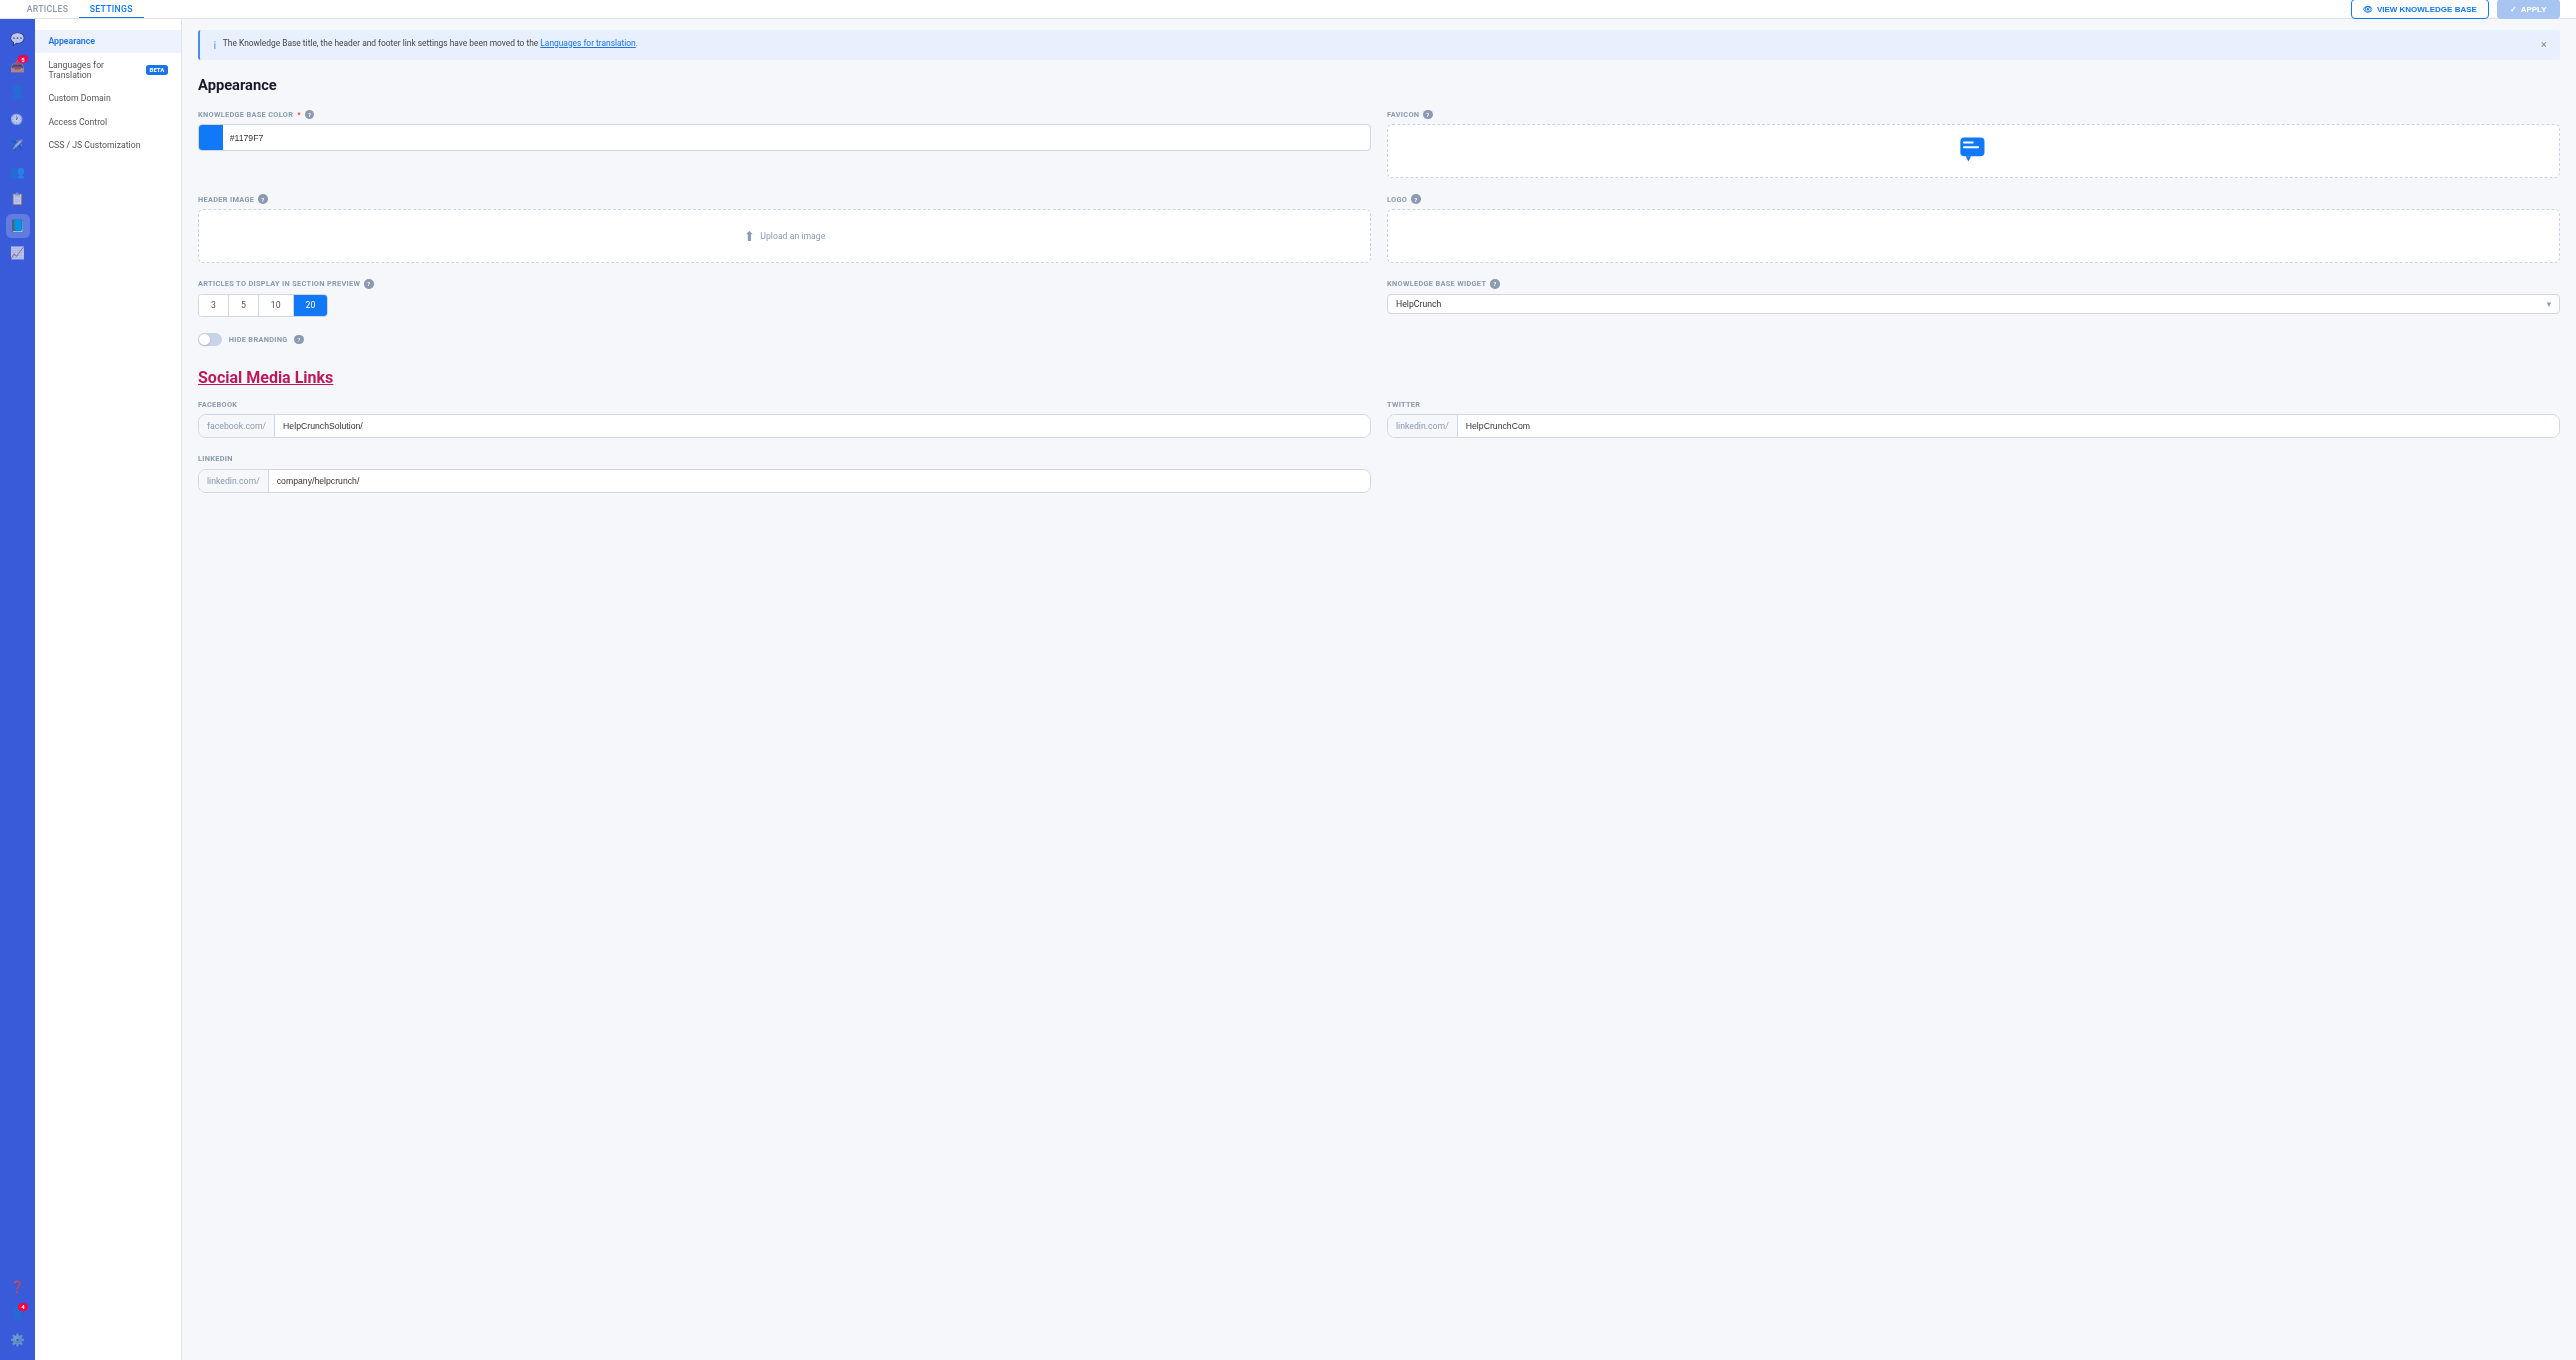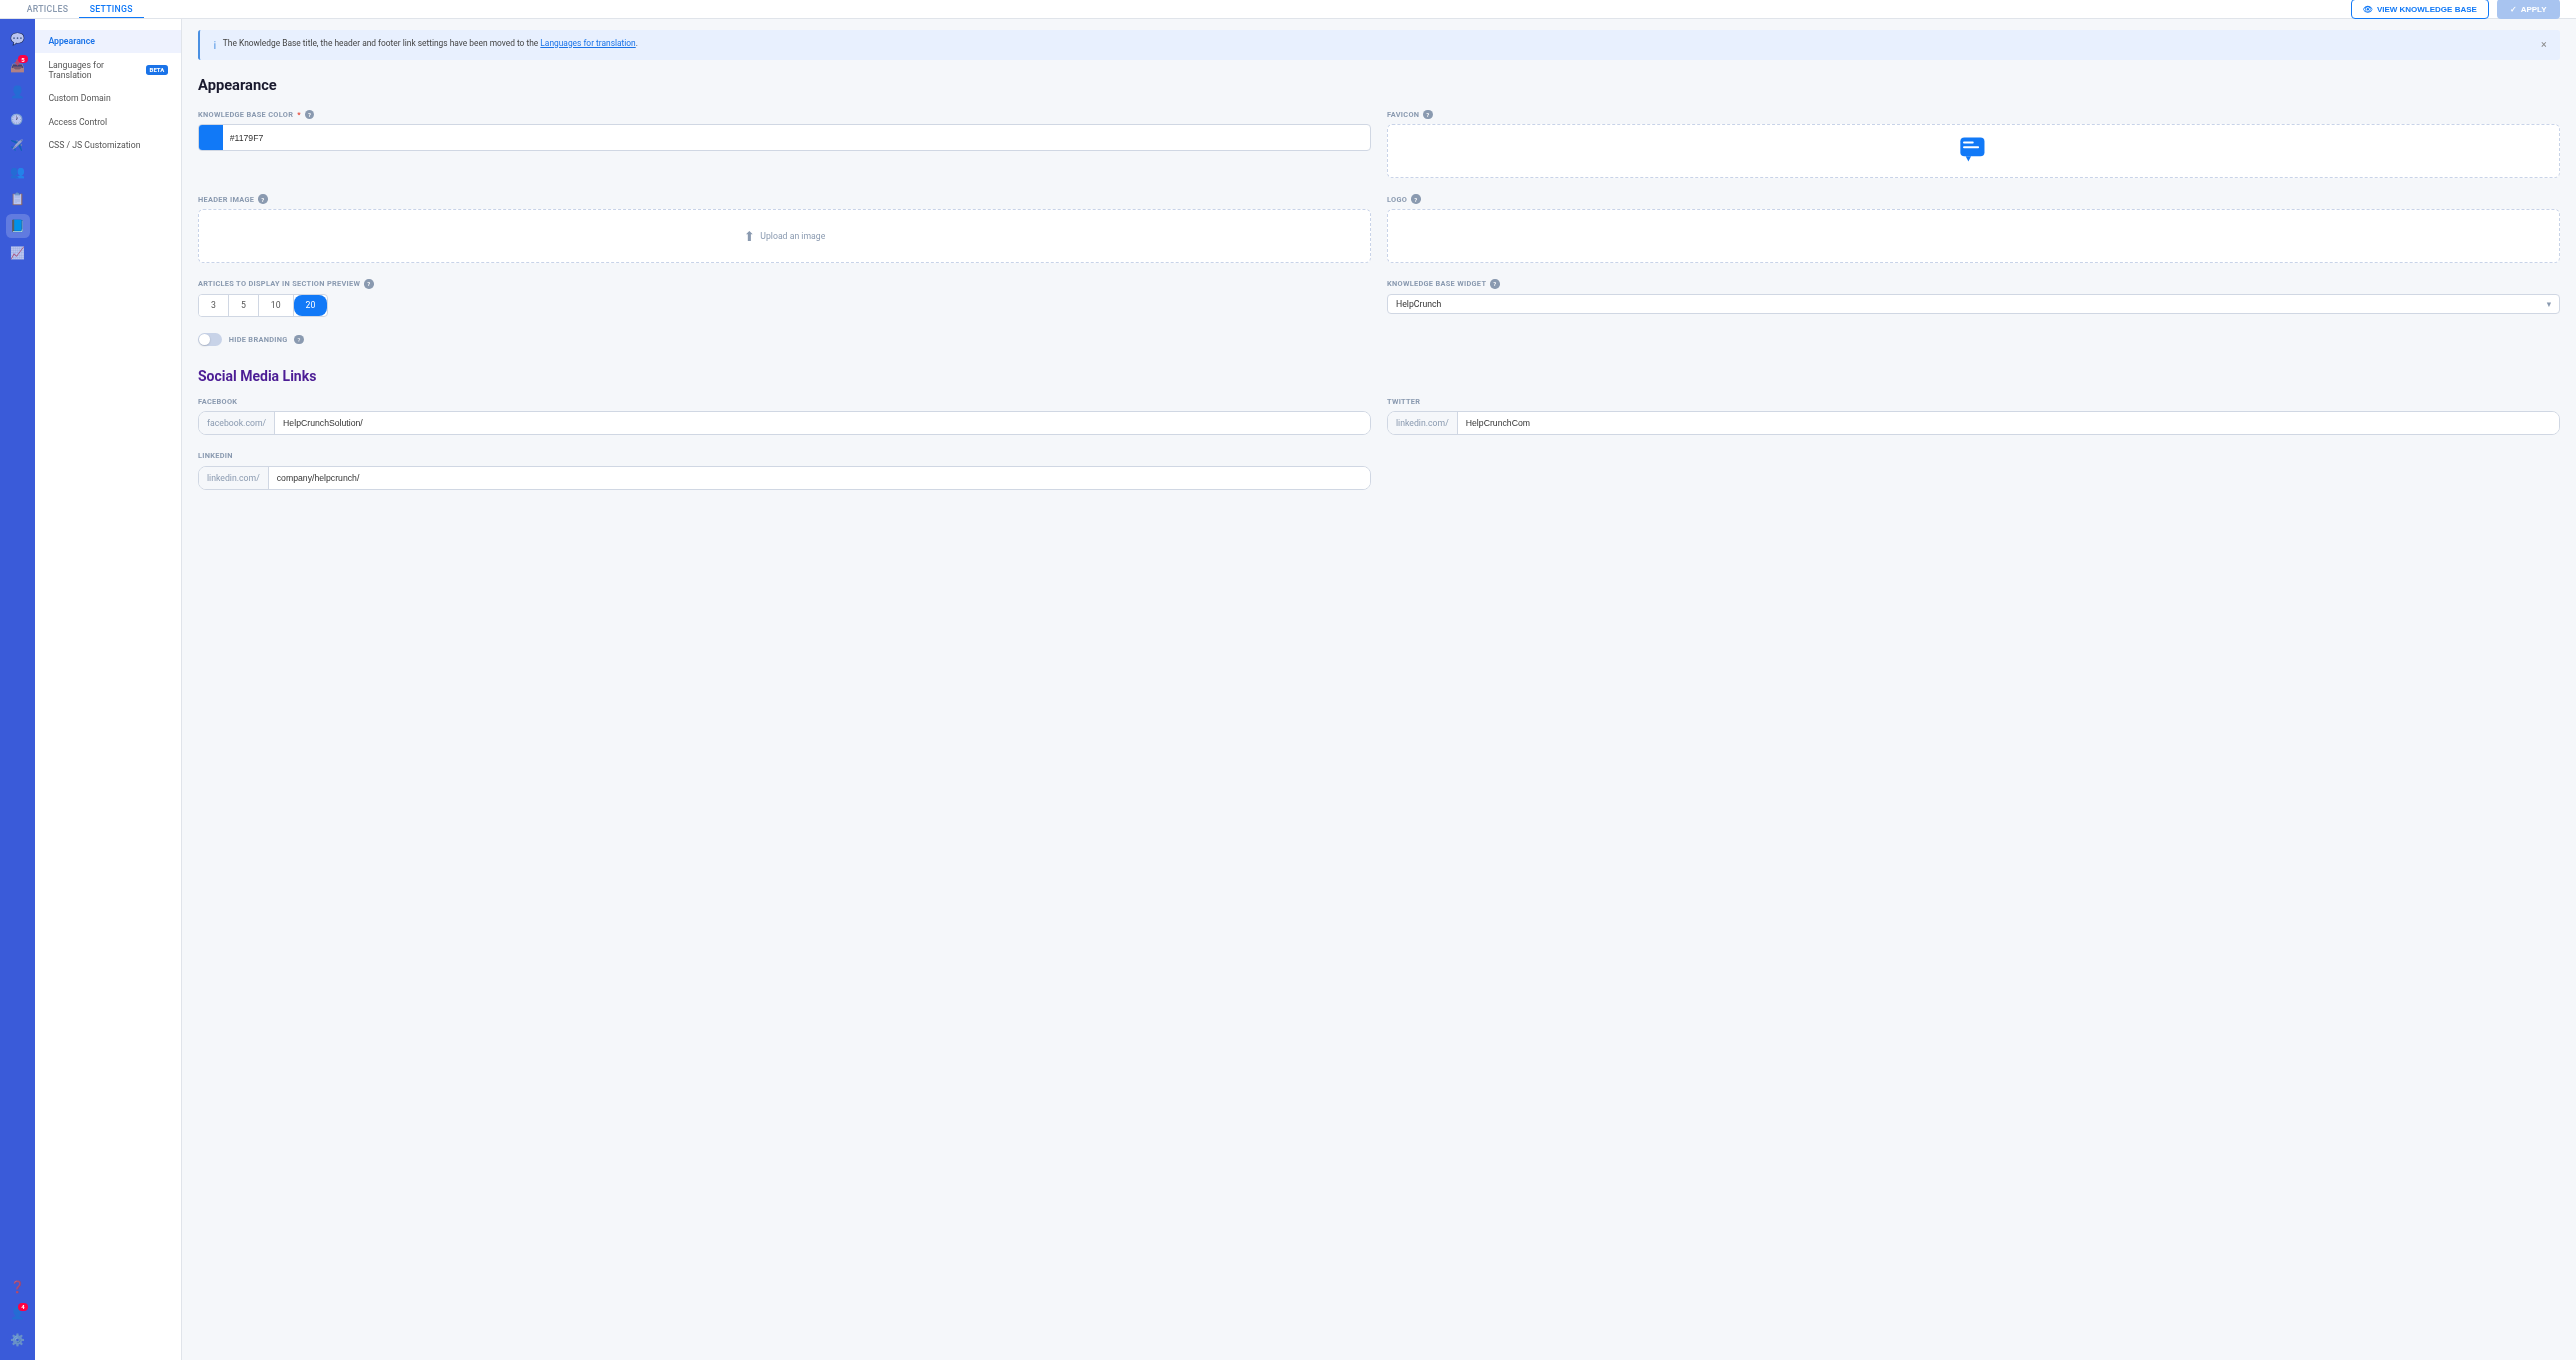--- a/index.html
+++ b/index.html
@@ -29,21 +29,21 @@
     .content-area { flex: 1; overflow-y: auto; padding: 0; background: #f5f7fa; }
 
     
     .info-banner { background: #e8f0fe; border-left: 2.7px solid #4a90e2; padding: 8px 13.4px; display: flex; align-items: flex-start; gap: 6.7px; font-size: 8.4px; color: #444; margin: 10.7px 16px 0 16px; border-radius: 2.7px; }
     .info-banner a { color: #1a73e8; text-decoration: underline; }
     .info-banner .close-btn { margin-left: auto; cursor: pointer; color: #888; font-size: 10.7px; }
 
     
     .page-content { padding: 16px; }
     .section-title { font-size: 14.7px; font-weight: 700; color: #1a1a2e; margin-bottom: 16px; }
-    .subsection-title { font-size: 14px; font-weight: 700; color: #4c1d95; margin-bottom: 13.4px; margin-top: 21.4px; }
+    .subsection-title { font-size: 16px; font-weight: 700; color: #be185d; margin-bottom: 13.4px; margin-top: 21.4px; text-decoration: underline; }
 
     
     .form-row { display: flex; gap: 16px; margin-bottom: 16px; }
     .form-group { flex: 1; }
     .form-label { font-size: 7.4px; font-weight: 700; color: #8a9ab0; text-transform: uppercase; letter-spacing: 0.3px; margin-bottom: 5.4px; display: flex; align-items: center; gap: 4px; }
     .form-label .required { color: #e74c3c; }
     .help-icon { width: 9.4px; height: 9.4px; border-radius: 50%; background: #8a9ab0; color: #fff; font-size: 6px; display: inline-flex; align-items: center; justify-content: center; cursor: pointer; flex-shrink: 0; }
 
     
     .color-input-wrapper { display: flex; align-items: center; border: 1px solid #d0d7e3; border-radius: 4px; background: #fff; overflow: hidden; height: 27px; }
@@ -54,21 +54,21 @@
     .upload-box { border: 1.3px dashed #c8d3e8; border-radius: 5.4px; display: flex; align-items: center; justify-content: center; height: 54px; background: #fff; cursor: pointer; }
     .upload-box-content { display: flex; align-items: center; gap: 5.4px; color: #8a9ab0; font-size: 8.7px; }
 
     
     .favicon-box { border: 1.3px dashed #c8d3e8; border-radius: 5.4px; display: flex; align-items: center; justify-content: center; height: 54px; background: #fff; }
 
     
     .preview-selector { display: flex; gap: 0; border: 1px solid #d0d7e3; border-radius: 4px; overflow: hidden; background: #fff; width: fit-content; }
     .preview-option { padding: 5.4px 12px; font-size: 8.7px; color: #555; cursor: pointer; border-right: 0.7px solid #d0d7e3; background: #fff; }
     .preview-option:last-child { border-right: none; }
-    .preview-option.selected { background: #1179F7; color: #fff; border-radius: 8px; }
+    .preview-option.selected { background: #1179F7; color: #fff; border-radius: 0; }
 
     
     .widget-dropdown { border: 1px solid #d0d7e3; border-radius: 4px; background: #fff; height: 20px; display: flex; align-items: center; padding: 0 8px; cursor: pointer; font-size: 8.7px; color: #333; }
     .widget-dropdown-arrow { margin-left: auto; color: #8a9ab0; }
 
     
     .toggle-row { display: flex; align-items: center; gap: 6.7px; }
     .toggle { width: 24px; height: 13.4px; background: #c8d3e8; border-radius: 6.7px; position: relative; cursor: pointer; }
     .toggle-knob { position: absolute; width: 10.7px; height: 10.7px; background: #fff; border-radius: 50%; top: 1.3px; left: 1.3px; transition: left 0.2s; box-shadow: 0 0.7px 2px rgba(0,0,0,0.2); }
     .toggle-label { font-size: 7.4px; font-weight: 700; color: #8a9ab0; text-transform: uppercase; letter-spacing: 0.3px; }

